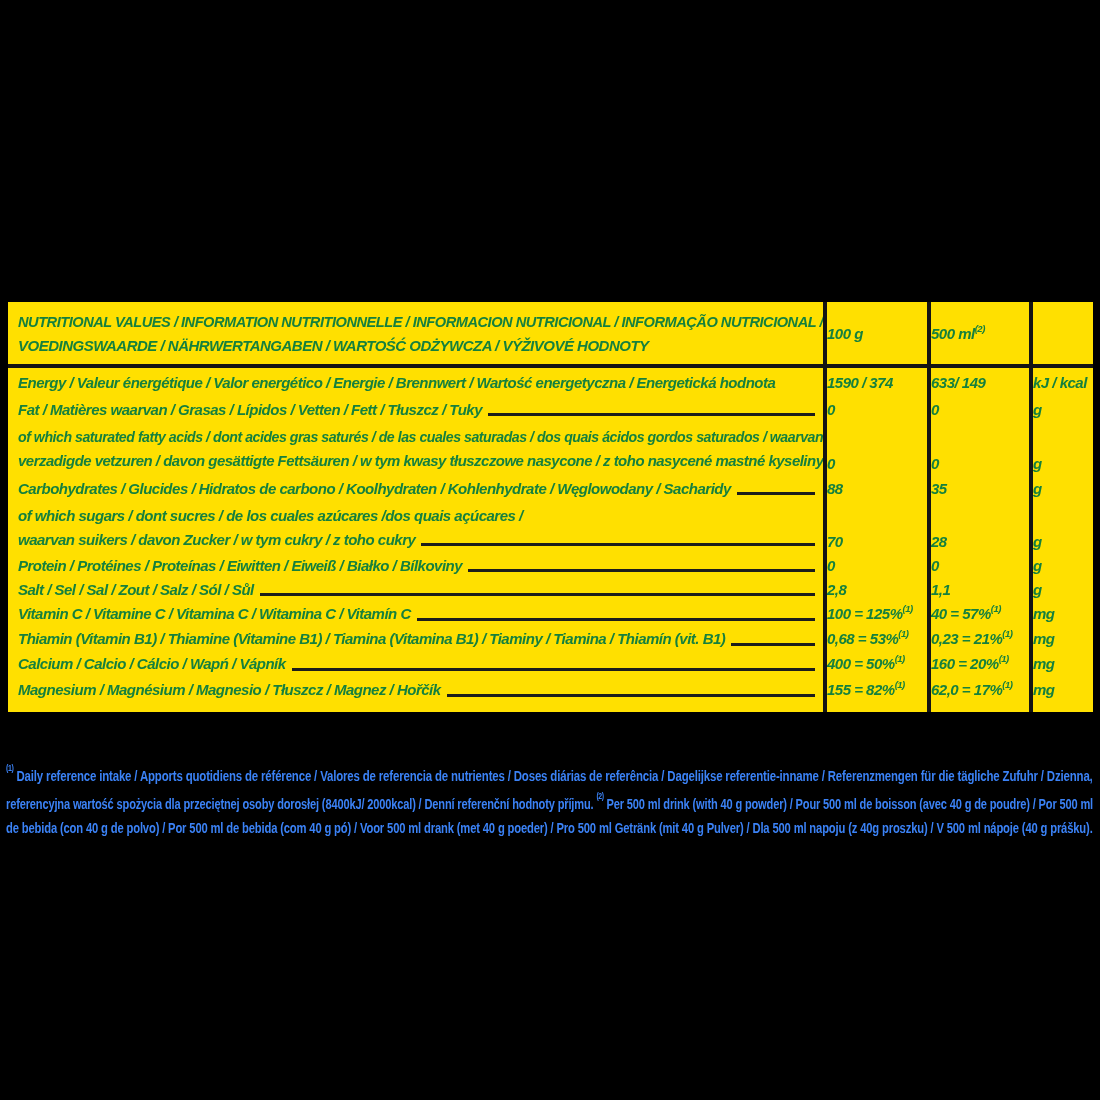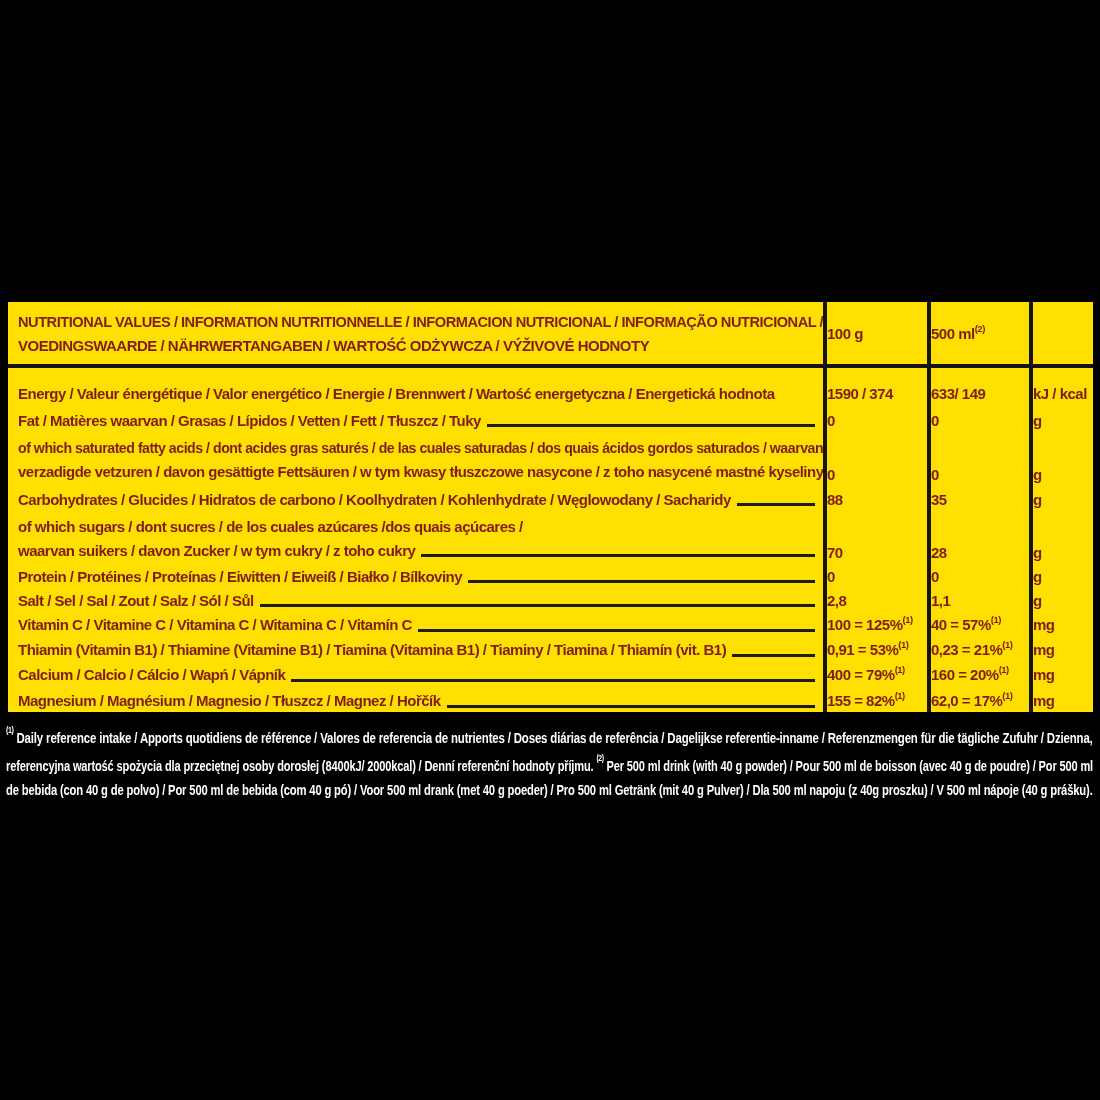--- a/index.html
+++ b/index.html
@@ -13,21 +13,21 @@
     position:absolute;left:8px;top:302px;width:1085px;height:410px;
     background:#ffe000;color:#1d1d1b;
   }
   .v-line{position:absolute;top:0;bottom:0;width:4px;background:#141414;}
   .v-line.l1{left:815px}
   .v-line.l2{left:919px}
   .v-line.l3{left:1021px}
   .h-line{position:absolute;left:0;right:0;top:62px;height:4px;background:#141414;}
 
   .t-header{display:grid;grid-template-columns:815px 104px 102px 64px;height:62px;}
-  .t-body{position:absolute;top:66px;left:0;right:0;bottom:0;padding-top:11px;}
+  .t-body{position:absolute;top:66px;left:0;right:0;bottom:0;padding-top:0;}
   .t-row{display:grid;grid-template-columns:815px 104px 102px 64px;}
   .t-row:nth-child(1){height:28px}
   .t-row:nth-child(2){height:26px}
   .t-row:nth-child(3){height:53px}
   .t-row:nth-child(4){height:26px}
   .t-row:nth-child(5){height:52px}
   .t-row:nth-child(6){height:24px}
   .t-row:nth-child(7){height:24px}
   .t-row:nth-child(8){height:25px}
   .t-row:nth-child(9){height:25px}
@@ -57,21 +57,21 @@
   }
   .fn-line{
     display:block;white-space:nowrap;transform-origin:0 50%;
     font-weight:700;font-size:14.5px;letter-spacing:-0.2px;line-height:24px;
   }
   .fn-line sup{top:-4px;font-size:9px;}
 </style>
 </head>
 <body style="background: rgb(0, 0, 0);">
 
-<div class="nt" style="background: rgb(255, 224, 0); color: #7f1d1d;">
+<div class="nt" style="background: rgb(255, 224, 0); color: #15803d; font-style: italic;">
   <div class="t-header">
     <div class="cell cell-label hdr-title">
       <div class="label-line">
         <span class="lbl" style="transform: scaleX(0.974576);">NUTRITIONAL VALUES / INFORMATION NUTRITIONNELLE / INFORMACION NUTRICIONAL / INFORMAÇÃO NUTRICIONAL /</span>
       </div>
       <div class="label-line">
         <span class="lbl">VOEDINGSWAARDE / NÄHRWERTANGABEN / WARTOŚĆ ODŻYWCZA / VÝŽIVOVÉ HODNOTY</span>
       </div>
     </div>
     <div class="cell cell-val">
@@ -219,39 +219,39 @@
   </div>
 
   <div class="t-row">
     <div class="cell cell-label">
       <div class="label-lines-wrap" style="display:contents"><div class="label-line">
               <span class="lbl">Thiamin (Vitamin B1) / Thiamine (Vitamine B1) / Tiamina (Vitamina B1) / Tiaminy / Tiamina / Thiamín (vit. B1)</span>
               <span class="leader"></span>
             </div></div>
     </div>
     <div class="cell cell-val cell-v100">
-          <span>0,91 = 53%</span>
+          <span>0,68 = 53%</span>
           <sup>(1)</sup>
         </div>
     <div class="cell cell-val cell-v500">
           <span>0,23 = 21%</span>
           <sup>(1)</sup>
         </div>
     <div class="cell cell-unit">mg</div>
   </div>
 
   <div class="t-row">
     <div class="cell cell-label">
       <div class="label-lines-wrap" style="display:contents"><div class="label-line">
               <span class="lbl">Calcium / Calcio / Cálcio / Wapń / Vápník</span>
               <span class="leader"></span>
             </div></div>
     </div>
     <div class="cell cell-val cell-v100">
-          <span>400 = 79%</span>
+          <span>400 = 50%</span>
           <sup>(1)</sup>
         </div>
     <div class="cell cell-val cell-v500">
           <span>160 = 20%</span>
           <sup>(1)</sup>
         </div>
     <div class="cell cell-unit">mg</div>
   </div>
 
   <div class="t-row">
@@ -272,17 +272,17 @@
     <div class="cell cell-unit">mg</div>
   </div>
 </div>
 
   <div class="h-line"></div>
   <div class="v-line l1"></div>
   <div class="v-line l2"></div>
   <div class="v-line l3"></div>
 </div>
 
-<div class="footnote" style="color: #ffffff;">
+<div class="footnote" style="color: #3b82f6; margin-top: 38px;">
     <div class="fn-line" style="transform: scaleX(0.788824);"><sup>(1)</sup><span> Daily reference intake / Apports quotidiens de référence / Valores de referencia de nutrientes / Doses diárias de referência / Dagelijkse referentie-inname / Referenzmengen für die tägliche Zufuhr / Dzienna,</span></div>
     <div class="fn-line" style="transform: scaleX(0.762807);"><span>referencyjna wartość spożycia dla przeciętnej osoby dorosłej (8400kJ/ 2000kcal) / Denní referenční hodnoty příjmu. </span><sup>(2)</sup><span> Per 500 ml drink (with 40 g powder) / Pour 500 ml de boisson (avec 40 g de poudre) / Por 500 ml</span></div>
     <div class="fn-line" style="transform: scaleX(0.773665);"><span>de bebida (con 40 g de polvo) / Por 500 ml de bebida (com 40 g pó) / Voor 500 ml drank (met 40 g poeder) / Pro 500 ml Getränk (mit 40 g Pulver) / Dla 500 ml napoju (z 40g proszku) / V 500 ml nápoje (40 g prášku).</span></div>
   </div>
 
 </body></html>

